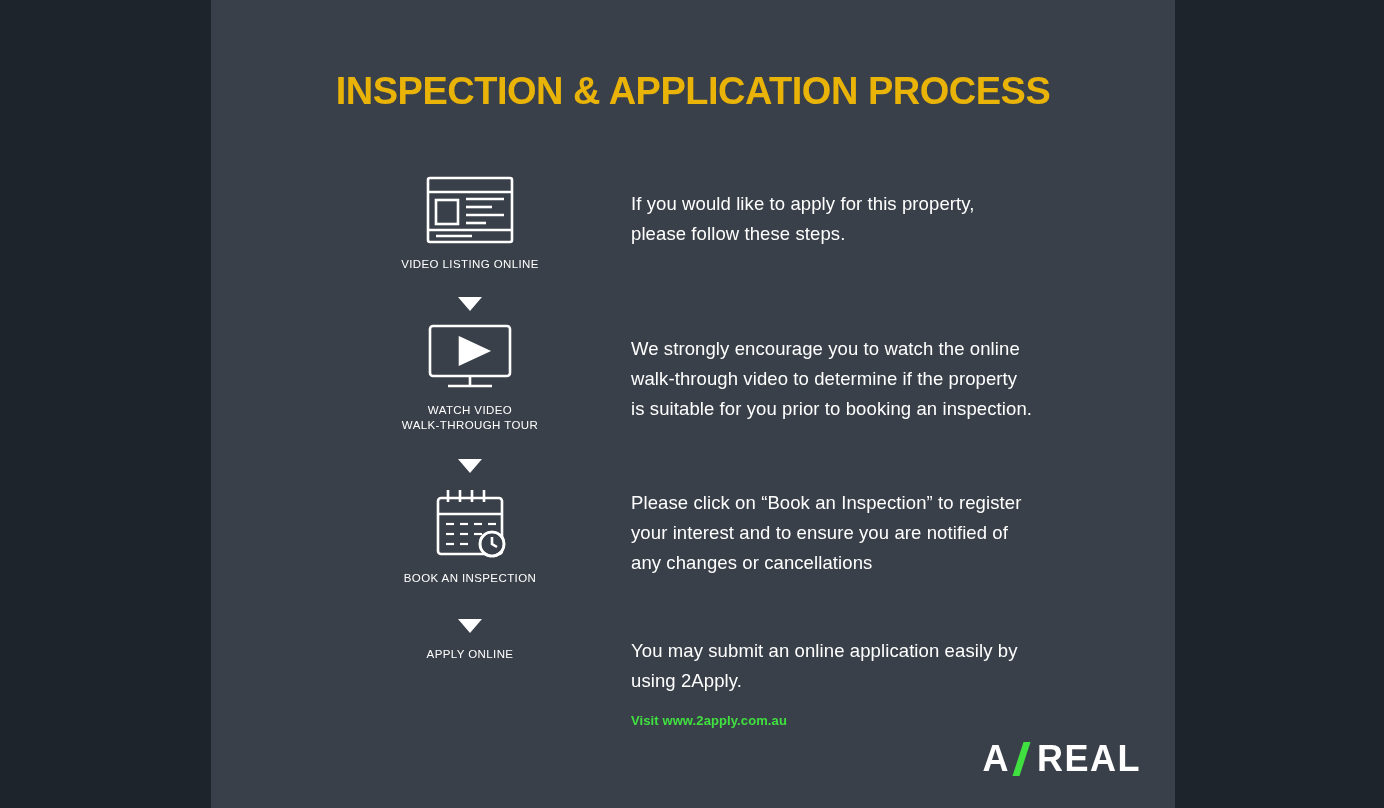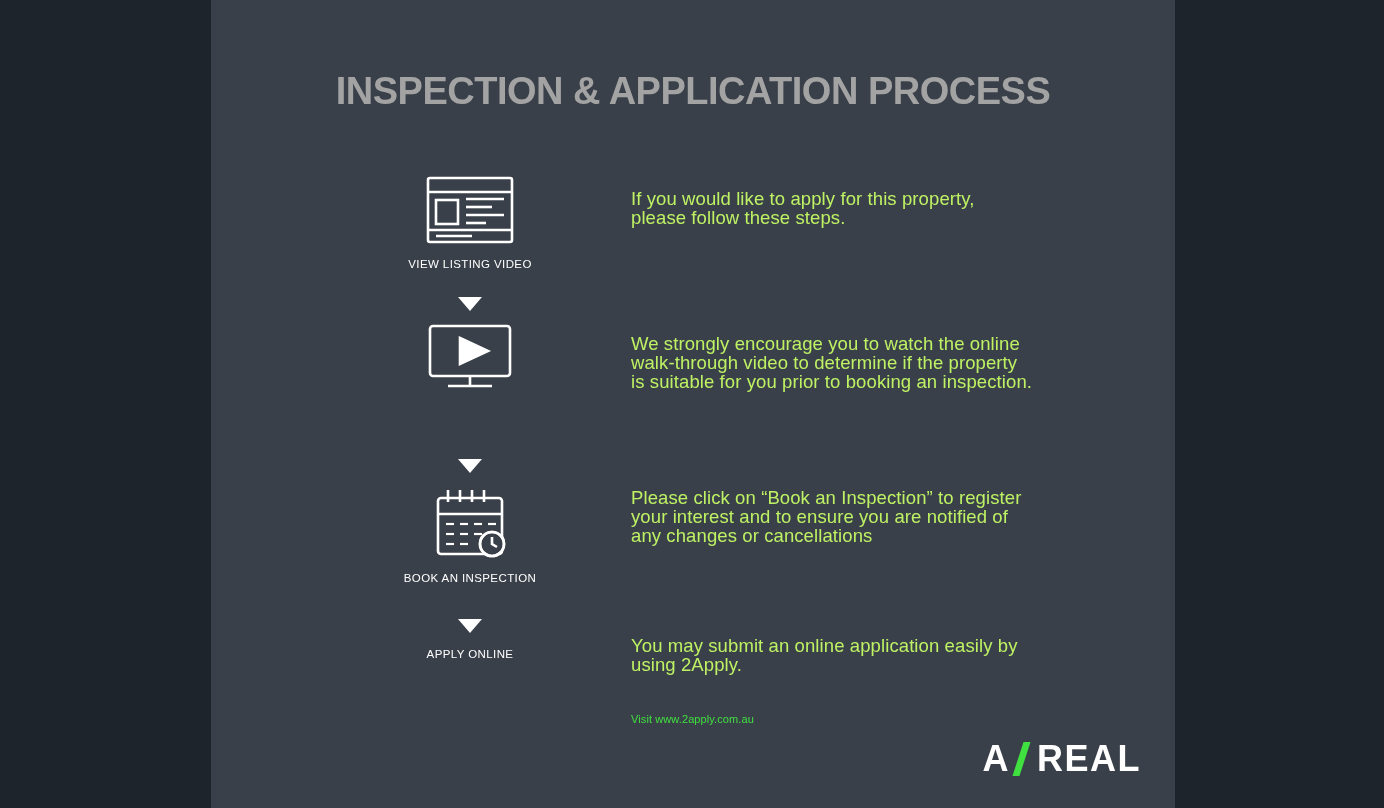--- a/index.html
+++ b/index.html
@@ -23,21 +23,21 @@
     width: 964px;
     height: 808px;
     background: #3a4049;
   }
   #title {
     position: absolute;
     left: 0;
     top: 70px;
     width: 964px;
     text-align: center;
-    color: #a3a3a3;
+    color: #eab308;
     font-size: 38px;
     font-weight: bold;
     letter-spacing: -0.5px;
     white-space: nowrap;
   }
 
   
   .step-icon-wrap {
     position: absolute;
     width: 200px;
@@ -70,31 +70,31 @@
     display: inline-block;
     width: 0; height: 0;
     border-left: 12px solid transparent;
     border-right: 12px solid transparent;
     border-top: 14px solid #ffffff;
   }
 
   
   .note {
     position: absolute;
-    color: #bef264;
+    color: #ffffff;
     font-size: 18.5px;
-    line-height: 19px;
+    line-height: 30px;
     white-space: pre-line;
     letter-spacing: 0.1px;
   }
   .visit {
     position: absolute;
     color: #3fe03f;
-    font-size: 11px;
-    font-weight: normal;
+    font-size: 13px;
+    font-weight: bold;
     letter-spacing: 0.1px;
   }
 
   
   #logo {
     position: absolute;
     right: 34px;
     bottom: 28px;
     display: flex;
     align-items: center;
@@ -134,37 +134,39 @@
           <line x1="2" y1="18" x2="86" y2="18"></line>
           <line x1="2" y1="56" x2="86" y2="56"></line>
           <rect x="10" y="26" width="22" height="24"></rect>
           <line x1="40" y1="25" x2="78" y2="25"></line>
           <line x1="40" y1="33" x2="66" y2="33"></line>
           <line x1="40" y1="41" x2="78" y2="41"></line>
           <line x1="40" y1="49" x2="60" y2="49"></line>
           <line x1="10" y1="62" x2="46" y2="62"></line>
         </svg>
       </div>
-      <div class="step-label">VIEW LISTING VIDEO</div>
+      <div class="step-label">VIDEO LISTING ONLINE</div>
     </div>
     <div class="note" style="left:420px; top:189px;">If you would like to apply for this property,
 please follow these steps.</div>
 
     <div class="arrow" style="left:159px; top:293px;"><span></span></div>
 
     <div class="step-icon-wrap" style="left:159px; top:318px;">
       <div class="icon-box">
         <svg width="88" height="72" viewBox="0 0 88 72" fill="none" stroke="#ffffff" stroke-width="2.6">
           <rect x="4" y="6" width="80" height="50" rx="3"></rect>
           <line x1="22" y1="66" x2="66" y2="66"></line>
           <line x1="44" y1="56" x2="44" y2="66"></line>
           <path d="M34 18 L62 31 L34 44 Z" fill="#ffffff" stroke="none"></path>
           <path d="M34 18 L62 31 L34 44 Z"></path>
         </svg>
       </div>
+      <div class="step-label">WATCH VIDEO
+WALK-THROUGH TOUR</div>
     </div>
     <div class="note" style="left:420px; top:334px;">We strongly encourage you to watch the online
 walk-through video to determine if the property
 is suitable for you prior to booking an inspection.</div>
 
     <div class="arrow" style="left:159px; top:455px;"><span></span></div>
 
     <div class="step-icon-wrap" style="left:159px; top:486px;">
       <div class="icon-box">
         <svg width="88" height="76" viewBox="0 0 88 76" fill="none" stroke="#ffffff" stroke-width="2.6">

